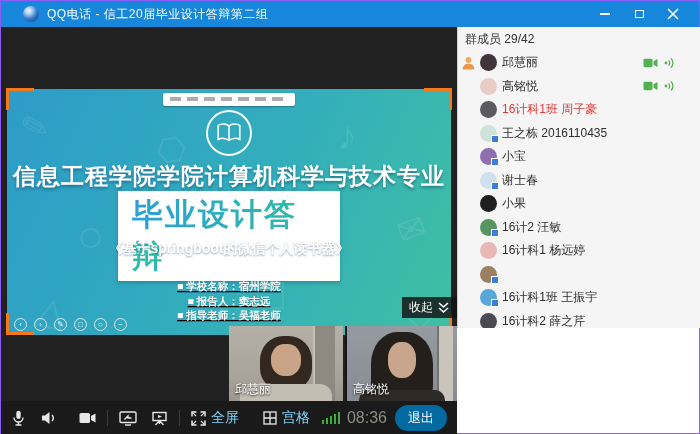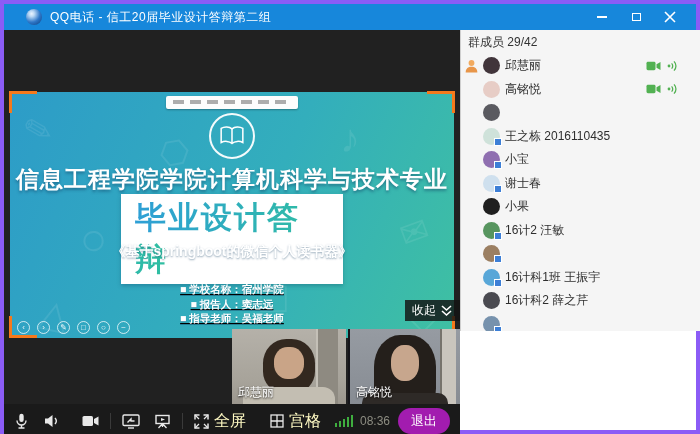--- a/index.html
+++ b/index.html
@@ -1,18 +1,18 @@
 <!DOCTYPE html>
 <html><head>
 <meta charset="utf-8">
 <style>
   * { box-sizing: border-box; margin: 0; padding: 0; }
   html,body { width:700px; height:434px; overflow:hidden; }
   body { font-family:"Liberation Sans","DejaVu Sans",sans-serif; position:relative; background:#fff; }
-  .window { position:absolute; inset:0; border:4px solid #8b5cf6; }
+  .window { position:absolute; inset:0; border:1px solid #8b5cf6; }
 
   
   .titlebar { position:absolute; left:0; top:0; width:100%; height:26px; background:#1787db; display:flex; align-items:center; padding:0 8px; }
   .qq-logo { width:16px; height:16px; border-radius:50%; margin:0 8px 0 14px;
     background:radial-gradient(circle at 35% 30%, #eaf4ff 0%, #bcd9f5 18%, #2e77c8 55%, #0a3a7a 100%); flex:0 0 auto; }
   .title-text { color:#fff; font-size:12px; letter-spacing:.5px; }
   .win-controls { margin-left:auto; display:flex; align-items:center; gap:10px; padding-right:6px; }
   .win-btn { width:24px; height:18px; display:flex; align-items:center; justify-content:center; cursor:pointer; }
   .min-shape { width:10px; height:2px; background:#fff; }
   .max-shape { width:9px; height:8px; border:1.5px solid #fff; }
@@ -78,26 +78,26 @@
   .t1 .face { top:18px; width:30px; height:32px; background:#c9a487; border-radius:45%; }
   .t1 .shoulders { top:58px; width:92px; height:26px; background:#c3beb2; border-radius:12px 12px 0 0; }
   .t2 .hair { top:6px; width:62px; height:76px; background:#241f1b; border-radius:42% 42% 30% 30%; }
   .t2 .face { top:16px; width:28px; height:36px; background:#c7a68d; border-radius:45%; }
   .t2 .shoulders { top:64px; width:86px; height:16px; background:#2e2a27; border-radius:10px 10px 0 0; }
   .thumb-label { position:absolute; left:6px; bottom:3px; color:#fff; font-size:12px; text-shadow:0 1px 2px rgba(0,0,0,.9); z-index:2; }
 
   
   .toolbar { position:absolute; left:0; bottom:0; width:456px; height:34px; background:#1a1a1a; display:flex; align-items:center; padding:0 6px 0 10px; }
   .tb-btn { display:flex; align-items:center; justify-content:center; cursor:pointer; color:#e8e8e8; }
-  .tb-label { color:#fef9c3; font-size:16px; margin-left:5px; }
+  .tb-label { color:#7dd3fc; font-size:14px; margin-left:5px; }
   .tb-div { width:1px; height:16px; background:#3a3a3a; margin:0 11px; }
   .sig-time { margin-left:auto; display:flex; align-items:flex-end; gap:2px; margin-right:7px; }
   .sig-bar { width:2px; background:#3fae3f; }
-  .time-text { color:#8d8d82; font-size:12px; margin-right:8px; }
-  .exit-btn { background:#a21caf; color:#fff; font-size:13px; padding:4px 13px; border-radius:13px; border:none; cursor:pointer; margin-right:4px; }
+  .time-text { color:#8d8d82; font-size:16px; margin-right:8px; }
+  .exit-btn { background:#0369a1; color:#fff; font-size:13px; padding:4px 13px; border-radius:13px; border:none; cursor:pointer; margin-right:4px; }
 
   svg { display:block; }
 </style>
 </head>
 <body>
 
 <div class="window">
 
   <div class="titlebar">
     <div class="qq-logo"></div>
@@ -299,20 +299,21 @@
   </div>
 
   <div class="member-row red">
     <span class="me-slot">
       <svg width="15" height="14" viewBox="0 0 12 12" style="visibility: hidden;">
               <circle cx="6" cy="3.4" r="2.5" fill="#f2aa5e"></circle>
               <path d="M1 11.5 C1 8.2, 3.3 6.7, 6 6.7 C8.7 6.7, 11 8.2, 11 11.5 Z" fill="#e8964a"></path>
             </svg>
     </span>
     <span class="avatar" style="background: rgb(90, 90, 96);"></span>
+    <span class="m-name">16计科1班 周子豪</span>
     <span class="row-icons">
       
       
       
     </span>
   </div>
 
   <div class="member-row">
     <span class="me-slot">
       <svg width="15" height="14" viewBox="0 0 12 12" style="visibility: hidden;">
@@ -386,20 +387,35 @@
     </span>
     <span class="avatar badge" style="background: rgb(87, 149, 95);"></span>
     <span class="m-name">16计2 汪敏</span>
     <span class="row-icons">
       
       
       
     </span>
   </div>
 
+  <div class="member-row">
+    <span class="me-slot">
+      <svg width="15" height="14" viewBox="0 0 12 12" style="visibility: hidden;">
+              <circle cx="6" cy="3.4" r="2.5" fill="#f2aa5e"></circle>
+              <path d="M1 11.5 C1 8.2, 3.3 6.7, 6 6.7 C8.7 6.7, 11 8.2, 11 11.5 Z" fill="#e8964a"></path>
+            </svg>
+    </span>
+    <span class="avatar" style="background: rgb(234, 184, 180);"></span>
+    <span class="m-name">16计科1 杨远婷</span>
+    <span class="row-icons">
+      
+      
+      
+    </span>
+  </div>
 
   <div class="member-row">
     <span class="me-slot">
       <svg width="15" height="14" viewBox="0 0 12 12" style="visibility: hidden;">
               <circle cx="6" cy="3.4" r="2.5" fill="#f2aa5e"></circle>
               <path d="M1 11.5 C1 8.2, 3.3 6.7, 6 6.7 C8.7 6.7, 11 8.2, 11 11.5 Z" fill="#e8964a"></path>
             </svg>
     </span>
     <span class="avatar badge" style="background: rgb(155, 127, 98);"></span>
     <span class="row-icons">

